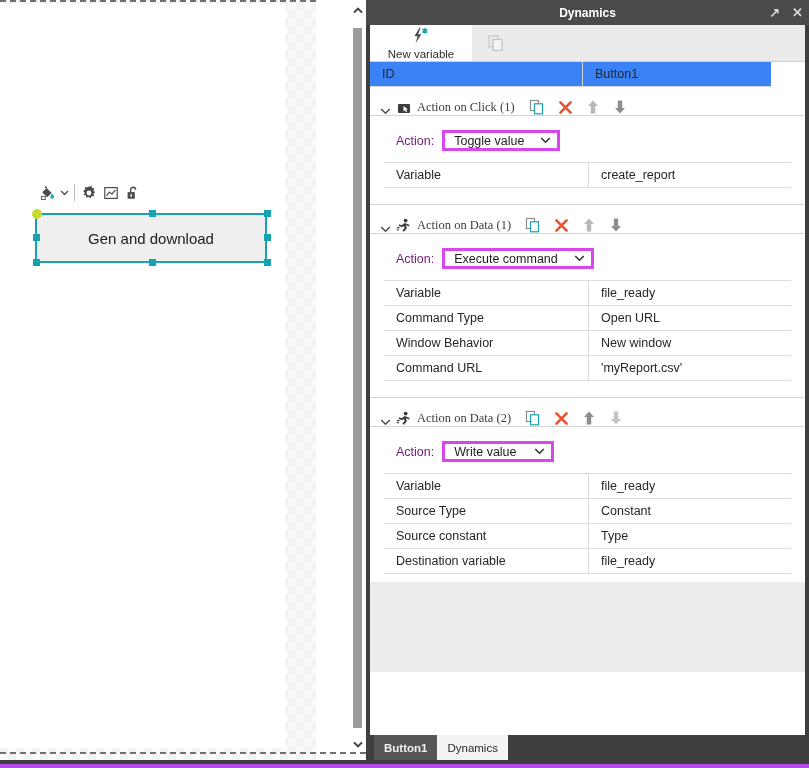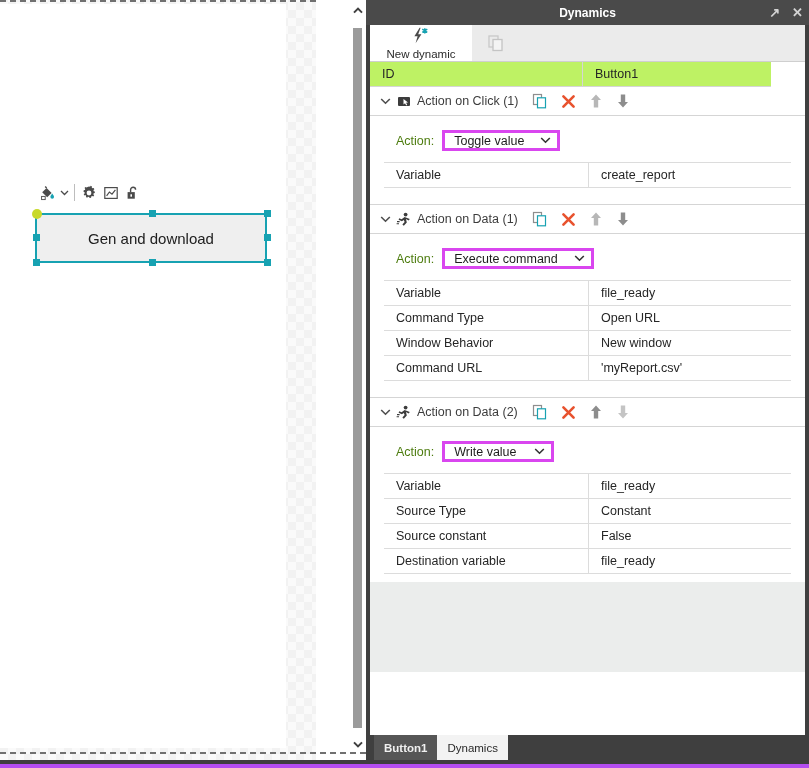--- a/index.html
+++ b/index.html
@@ -143,53 +143,54 @@
   #dup-button {
     width: 48px; display: flex; align-items: center; justify-content: center;
     cursor: pointer;
   }
 
   
   .prop-row {
     display: flex; width: 401px; height: 25px;
     border-bottom: 1px solid #d5d5d5;
     box-sizing: border-box;
-    background: #bef264;
+    background: #3b82f6;
   }
   .prop-row .k {
     width: 213px; box-sizing: border-box;
     padding-left: 12px; display: flex; align-items: center;
     font-size: 12.5px; color: #262626;
     border-right: 1px solid #d5d5d5;
   }
   .prop-row .v {
     flex: 1; padding-left: 12px; display: flex; align-items: center;
     font-size: 12.5px; color: #262626;
   }
 
   
   .action-section { width: 435px; background: #ffffff; }
   .action-header {
-    height: 29px; display: flex; align-items: center;
+    height: 29px; display: flex; align-items: flex-end;
     padding-left: 8px; box-sizing: border-box;
     border-bottom: 1px solid #d5d5d5;
     background: #ffffff;
+    font-family: Liberation Serif, serif;
   }
   .action-header .chev { width: 14px; display:flex; align-items:center; justify-content:center; color:#4f4f4f; cursor:pointer; }
   .action-header .type-icon { width: 20px; display:flex; align-items:center; justify-content:center; margin-left:2px; }
   .action-header .atitle { font-size: 12.5px; color: #3c3c3c; margin-left: 3px; white-space: nowrap; }
   .action-header .hdr-tools { display:flex; align-items:center; gap: 13px; margin-left: 14px; }
   .hdr-tool { cursor: pointer; display:flex; align-items:center; }
 
   .action-body { padding: 14px 0 8px 0; }
   .action-select-row {
     display: flex; align-items: center;
     padding-left: 26px; margin-bottom: 11px;
   }
-  .action-select-row .alabel { font-size: 12.5px; color: #4d7c0f; margin-right: 8px; }
+  .action-select-row .alabel { font-size: 12.5px; color: #701a75; margin-right: 8px; }
   .fake-select {
     min-width: 112px; height: 21px;
     border: 3px solid #d946ef; background: #ffffff;
     display: flex; align-items: center; justify-content: space-between;
     padding: 0 6px 0 9px; box-sizing: border-box;
     font-size: 12.5px; color: #1c1c1c; cursor: pointer;
   }
   .fake-select .caret { margin-left: 16px; color: #333; font-size: 10px; }
 
   .kv-table { margin: 0 14px 0 14px; border-top: 1px solid #dcdcdc; }
@@ -328,21 +329,21 @@
     <div id="panel-body">
 
       <div id="dyn-tabs">
         <div id="tab-new-dynamic">
           <span>
             <svg width="22" height="17" viewBox="0 0 22 17">
               <path d="M9.6 0.8 L4.4 9.2 L7.6 9.2 L5.6 16.2 L11.4 7.2 L8.2 7.2 L10.6 0.8 Z" fill="#4b4b4b"></path>
               <path d="M14.8 1.2 L14.8 6.4 M12.3 2.2 L17.3 5.4 M17.3 2.2 L12.3 5.4" stroke="#17a2b2" stroke-width="1.5"></path>
             </svg>
           </span>
-          <span class="lbl">New dynamic</span>
+          <span class="lbl">New variable</span>
         </div>
         <div id="dup-button">
           <svg width="18" height="18" viewBox="0 0 18 18">
             <rect x="2" y="2" width="9" height="11" fill="none" stroke="#c9c9c9" stroke-width="1.3"></rect>
             <rect x="6" y="5.5" width="9" height="11" fill="#f4f4f4" stroke="#c4c4c4" stroke-width="1.3"></rect>
           </svg>
         </div>
       </div>
 
       <div>
@@ -540,21 +541,21 @@
             <div class="kv-row">
               <div class="k">Variable</div>
               <div class="v">file_ready</div>
             </div>
             <div class="kv-row">
               <div class="k">Source Type</div>
               <div class="v">Constant</div>
             </div>
             <div class="kv-row">
               <div class="k">Source constant</div>
-              <div class="v">False</div>
+              <div class="v">Type</div>
             </div>
             <div class="kv-row">
               <div class="k">Destination variable</div>
               <div class="v">file_ready</div>
             </div>
           </div>
         </div>
       </div>
 
       <div id="panel-empty"></div>

